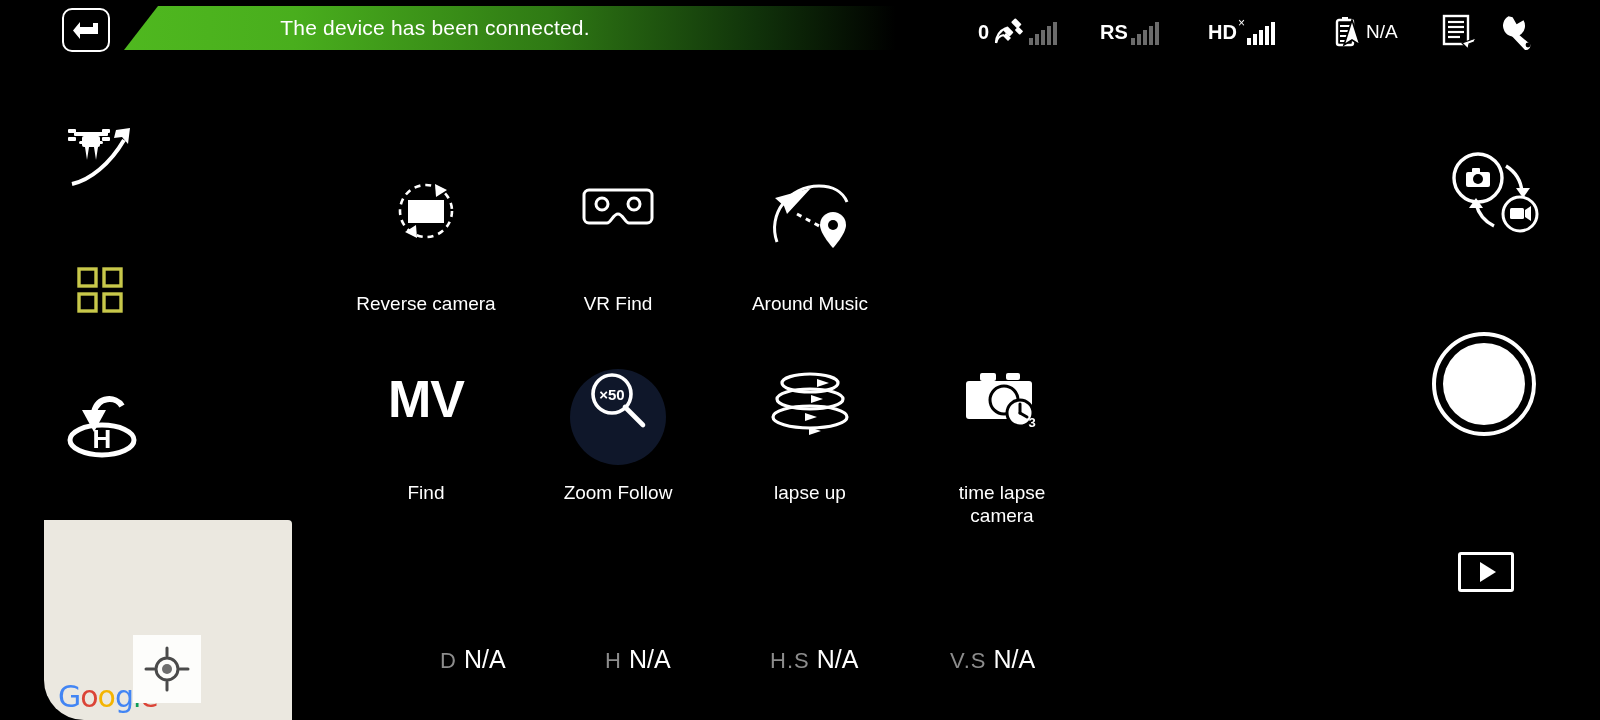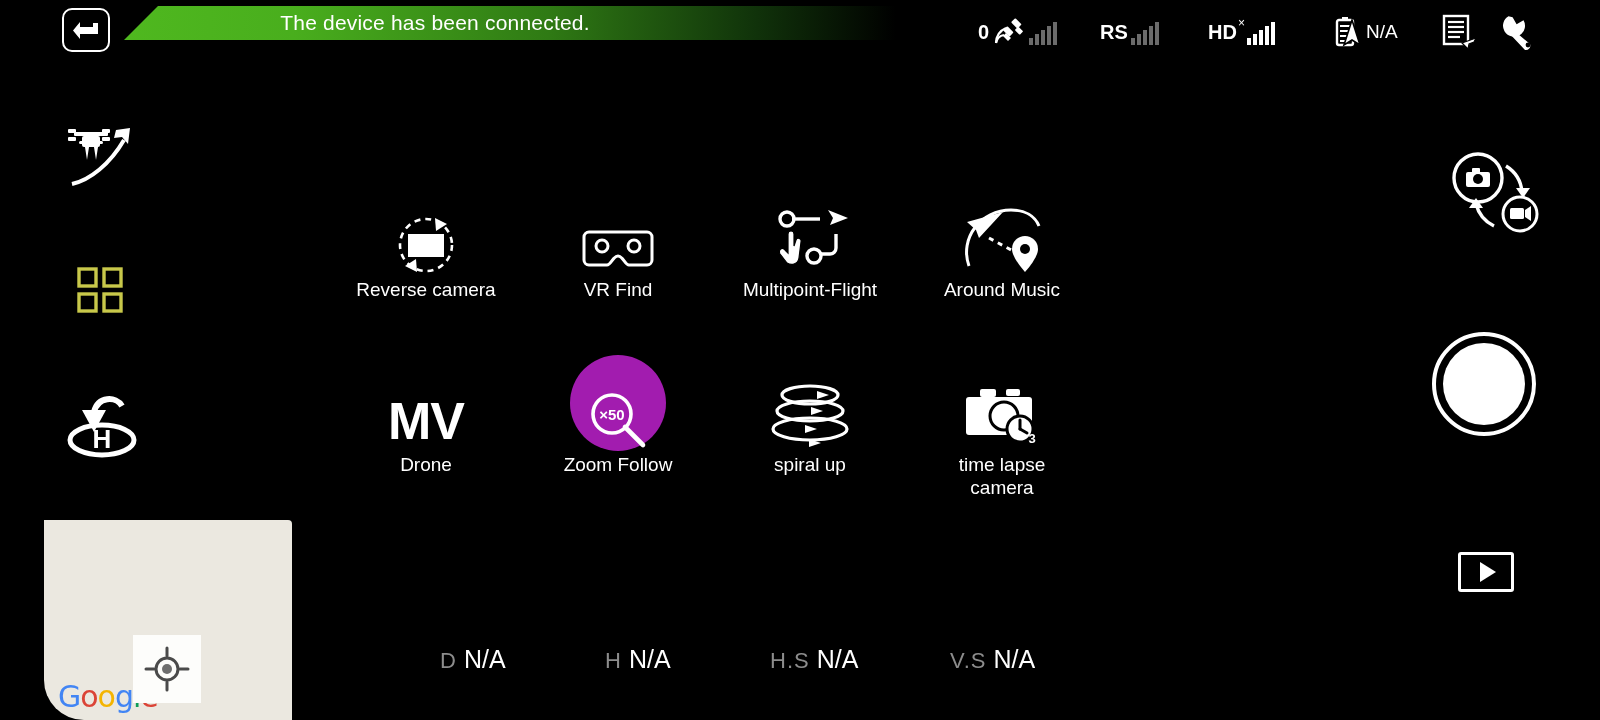--- a/index.html
+++ b/index.html
@@ -9,21 +9,21 @@
   
   .topbar { position:absolute; top:0; left:0; width:1600px; height:64px; }
 
   .back-btn {
     position:absolute; left:62px; top:8px; width:48px; height:44px;
     border:2px solid #fff; border-radius:10px;
     display:flex; align-items:center; justify-content:center;
   }
 
   .banner {
-    position:absolute; left:124px; top:6px; width:772px; height:34px;
+    position:absolute; left:124px; top:6px; width:772px; height:44px;
     background:linear-gradient(90deg,#4fb81f 0%, #49ae1d 22%, #2f7a14 55%, #10320a 82%, #000 100%);
     -webkit-clip-path: polygon(34px 0, 100% 0, 100% 100%, 0 100%);
     clip-path: polygon(34px 0, 100% 0, 100% 100%, 0 100%);
     display:flex; align-items:center; justify-content:center;
   }
   .banner-text { font-size:21px; color:#fff; letter-spacing:.2px; margin-left:-150px; }
 
   .status-group { position:absolute; display:flex; align-items:center; height:64px; }
   .stat-label { font-size:20px; font-weight:bold; color:#fff; }
   .bars { display:flex; align-items:flex-end; height:26px; gap:2px; margin-left:3px; }
@@ -40,26 +40,26 @@
   
   .rail-item { position:absolute; display:flex; align-items:center; justify-content:center; }
 
   
   .menu { position:absolute; left:330px; top:180px; width:960px; }
   .menu-row { display:flex; }
   .menu-cell {
     width:192px; display:flex; flex-direction:column; align-items:center;
   }
   .cell-icon {
-    width:96px; height:96px; display:flex; align-items:flex-end; justify-content:center;
+    width:96px; height:96px; display:flex; align-items:flex-start; justify-content:center;
     border-radius:50%; position:relative;
   }
-  .cell-icon.selected { background:#a21caf; }
+  .cell-icon.selected { background:#0f172a; }
   .cell-label {
-    margin-top:2px; font-size:19px; color:#fff; text-align:center;
+    margin-top:16px; font-size:19px; color:#fff; text-align:center;
     line-height:23px; width:150px; word-wrap:break-word;
   }
   .mv-text { font-size:52px; font-weight:bold; letter-spacing:-1px; }
 
   
   .shutter {
     position:absolute; left:1432px; top:332px; width:104px; height:104px;
     border-radius:50%; border:4px solid #fff; background:#000;
     display:flex; align-items:center; justify-content:center;
   }
@@ -253,33 +253,20 @@
       <div class="cell-icon">
         <svg width="74" height="54" viewBox="0 0 74 54">
           <path d="M8 10 H66 A5 5 0 0 1 71 15 V38 A5 5 0 0 1 66 43 H48 C44 43 42 34 37 34 C32 34 30 43 26 43 H8 A5 5 0 0 1 3 38 V15 A5 5 0 0 1 8 10 Z" stroke="#fff" stroke-width="3" fill="none"></path>
           <circle cx="21" cy="24" r="6" stroke="#fff" stroke-width="3" fill="none"></circle>
           <circle cx="53" cy="24" r="6" stroke="#fff" stroke-width="3" fill="none"></circle>
         </svg>
       </div>
       <div class="cell-label">VR Find</div>
     </div>
 
-    <div class="menu-cell">
-      <div class="cell-icon">
-        <svg width="80" height="70" viewBox="0 0 80 70">
-          <line x1="22" y1="13" x2="50" y2="13" stroke="#fff" stroke-width="3.4"></line>
-          <circle cx="17" cy="13" r="7" stroke="#fff" stroke-width="3.4" fill="none"></circle>
-          <path d="M58 4 L78 12 L60 19 L63 12 Z" fill="#fff"></path>
-          <path d="M66 28 V42 A6 6 0 0 1 60 48 H50" stroke="#fff" stroke-width="3.4" fill="none"></path>
-          <circle cx="44" cy="50" r="7" stroke="#fff" stroke-width="3.4" fill="none"></circle>
-          <path d="M18 28 C18 24 24 24 24 28 L24 40 L26 34 C27 31 32 32 31 36 L29 52 C28 58 22 60 17 57 L10 48 C8 44 12 40 15 44 L18 47 Z" fill="#fff" stroke="#000" stroke-width="1.2"></path>
-        </svg>
-      </div>
-      <div class="cell-label">Multipoint-Flight</div>
-    </div>
 
 
     <div class="menu-cell">
       <div class="cell-icon">
         <svg width="86" height="72" viewBox="0 0 86 72">
           <path d="M10 62 C0 34 22 6 52 6 C66 6 76 12 80 22" stroke="#fff" stroke-width="3" fill="none"></path>
           <path d="M8 18 L44 8 L20 34 L17 26 Z" fill="#fff"></path>
           <line x1="30" y1="34" x2="56" y2="48" stroke="#fff" stroke-width="3" stroke-dasharray="5 5"></line>
           <path d="M66 32 A13 13 0 0 0 53 45 C53 54 66 68 66 68 C66 68 79 54 79 45 A13 13 0 0 0 66 32 Z" fill="#fff"></path>
           <circle cx="66" cy="45" r="5" fill="#000"></circle>
@@ -288,21 +275,21 @@
       <div class="cell-label">Around Music</div>
     </div>
   </div>
 
   <div class="menu-row" style="margin-top:54px;">
 
     <div class="menu-cell">
       <div class="cell-icon">
         <span class="mv-text">MV</span>
       </div>
-      <div class="cell-label">Drone</div>
+      <div class="cell-label">Find</div>
     </div>
 
     <div class="menu-cell">
       <div class="cell-icon selected">
         <svg width="62" height="62" viewBox="0 0 62 62">
           <circle cx="25" cy="25" r="19" stroke="#fff" stroke-width="3.6" fill="none"></circle>
           <line x1="38" y1="38" x2="56" y2="56" stroke="#fff" stroke-width="4.6" stroke-linecap="round"></line>
           <text x="25" y="31" font-family="Liberation Sans, sans-serif" font-size="15" font-weight="bold" fill="#fff" text-anchor="middle">×50</text>
         </svg>
       </div>
@@ -319,21 +306,21 @@
             <ellipse cx="43" cy="48" rx="37" ry="11"></ellipse>
           </g>
           <g fill="#fff">
             <path d="M50 10 L62 14 L50 18 Z"></path>
             <path d="M44 26 L56 30 L44 34 Z"></path>
             <path d="M38 44 L50 48 L38 52 Z"></path>
             <path d="M42 58 L54 62 L42 66 Z"></path>
           </g>
         </svg>
       </div>
-      <div class="cell-label">spiral up</div>
+      <div class="cell-label">lapse up</div>
     </div>
 
     <div class="menu-cell">
       <div class="cell-icon">
         <svg width="84" height="66" viewBox="0 0 84 66">
           <rect x="20" y="4" width="16" height="8" rx="2" fill="#fff"></rect>
           <rect x="46" y="4" width="14" height="7" rx="2" fill="#fff"></rect>
           <rect x="6" y="12" width="66" height="38" rx="3" fill="#fff"></rect>
           <circle cx="44" cy="31" r="14" fill="#fff" stroke="#000" stroke-width="3"></circle>
           <circle cx="60" cy="44" r="13" fill="#fff" stroke="#000" stroke-width="3"></circle>

